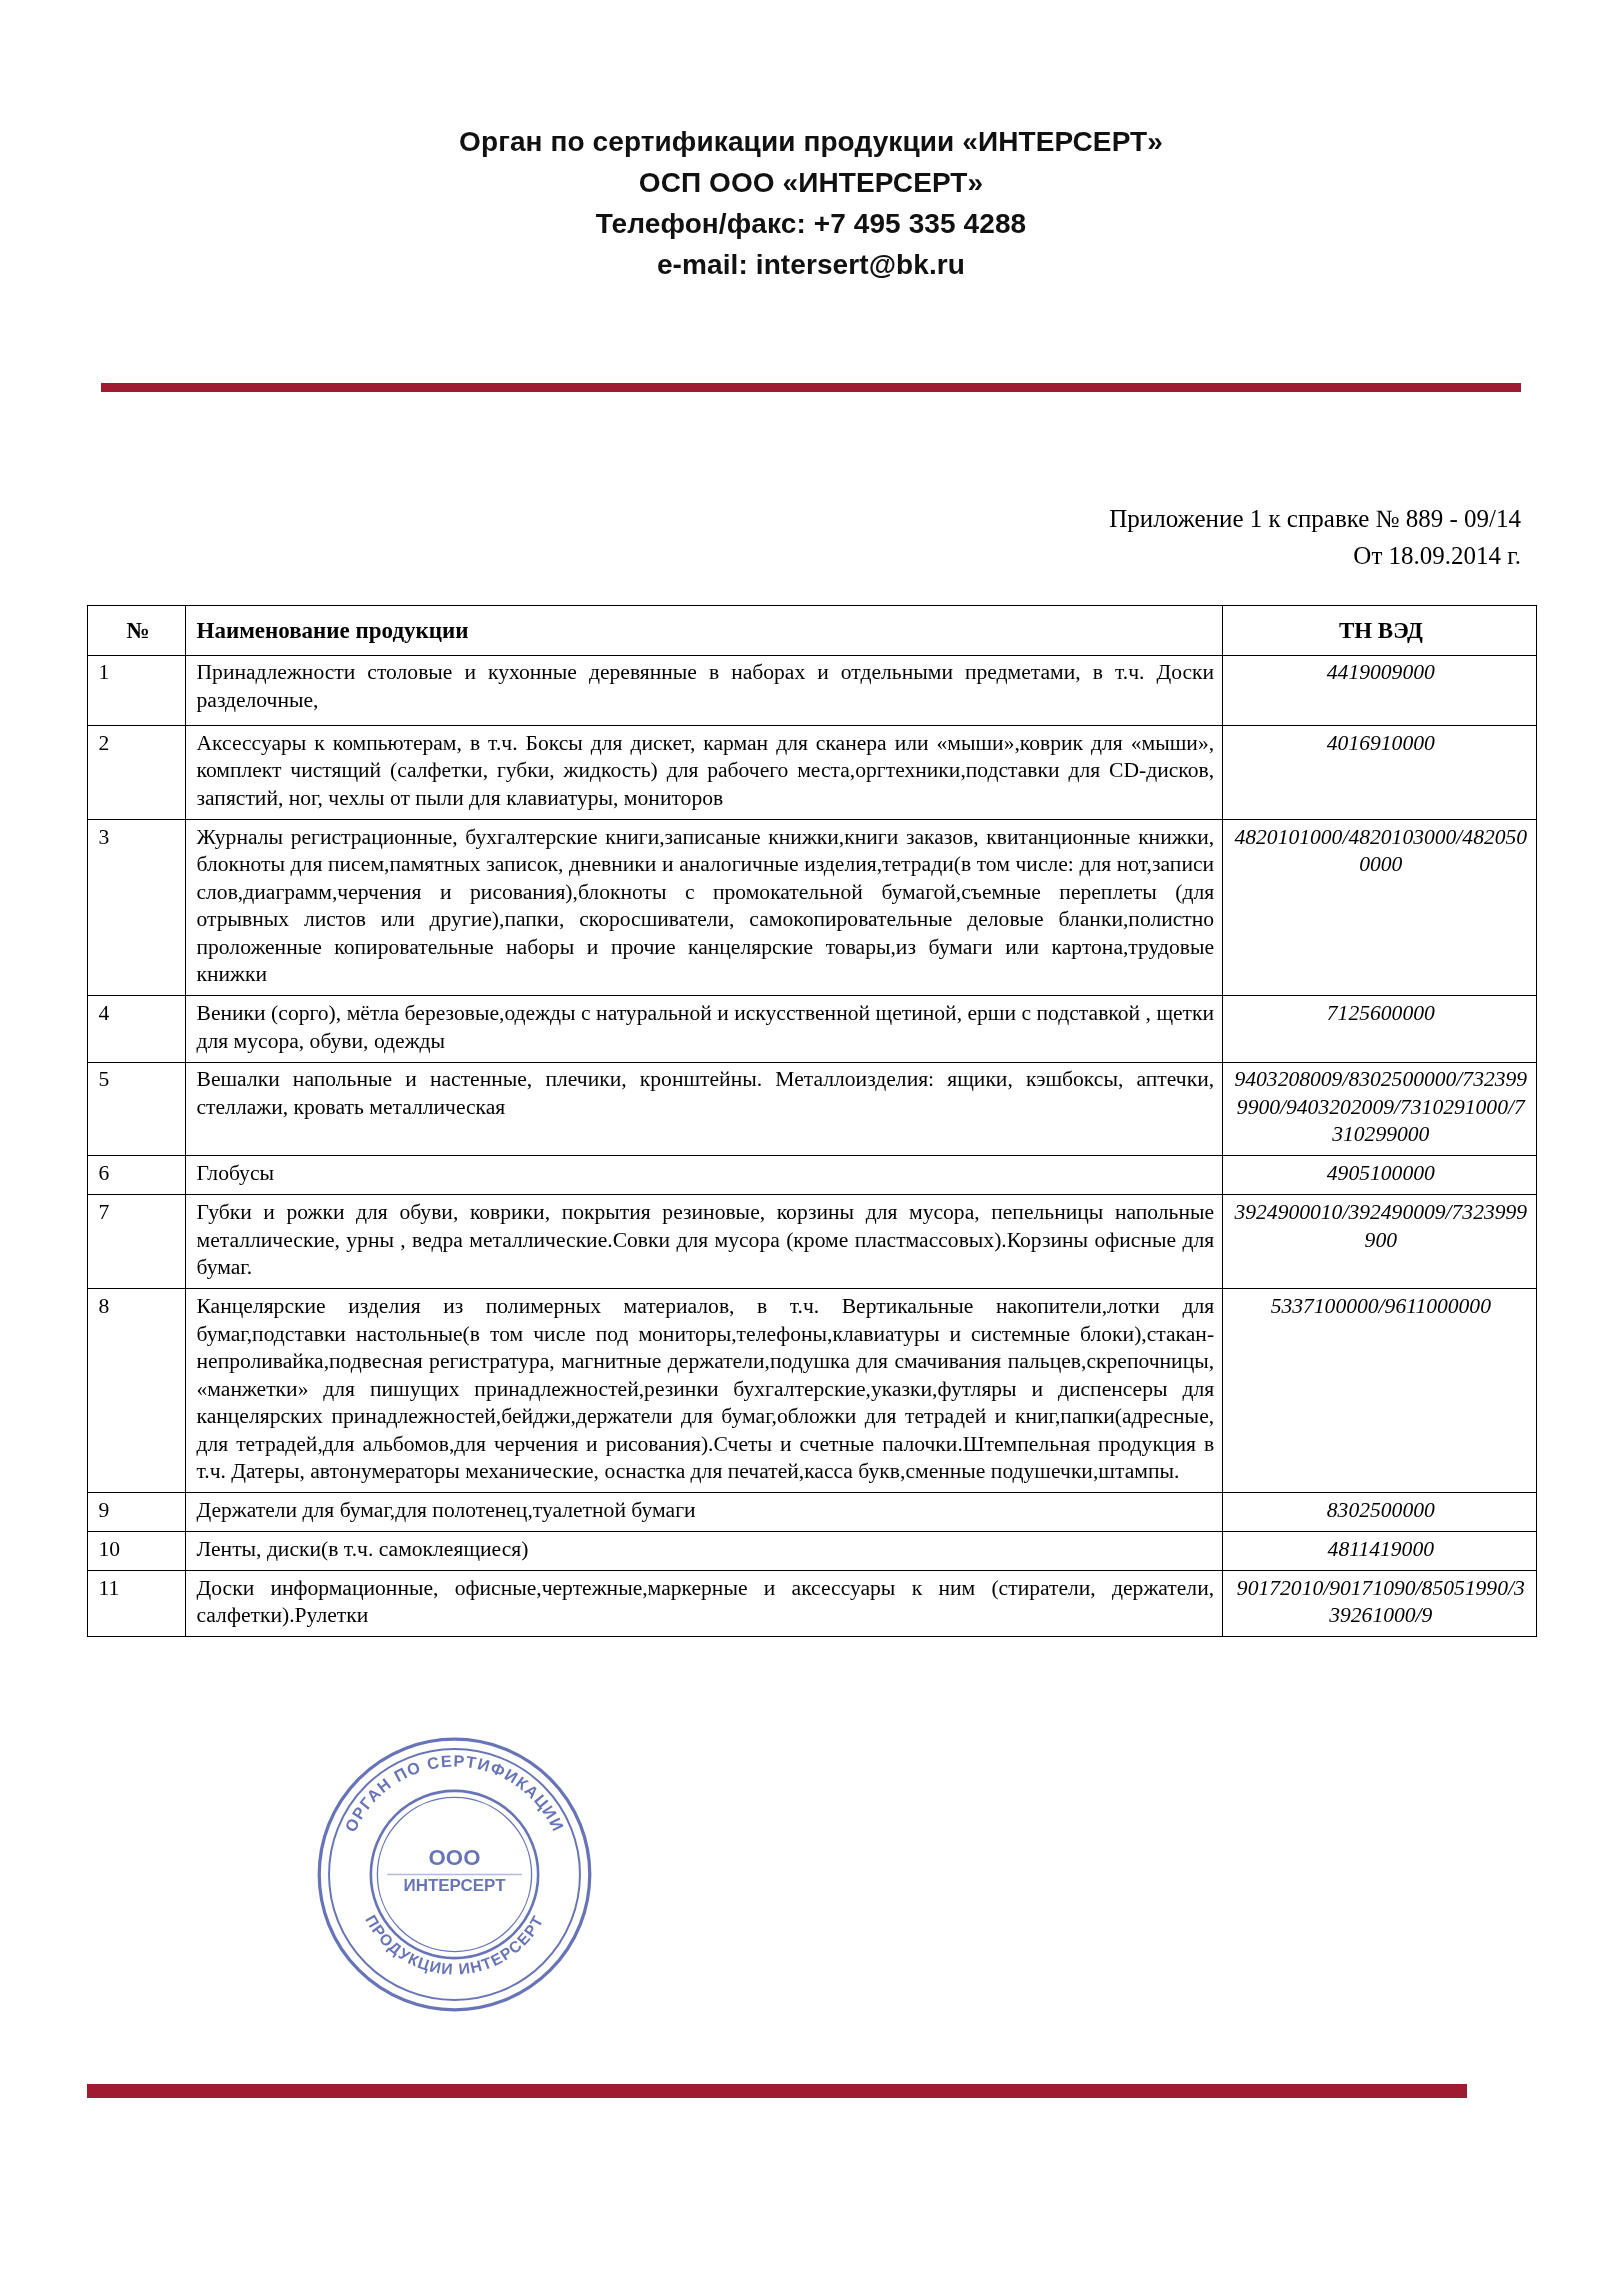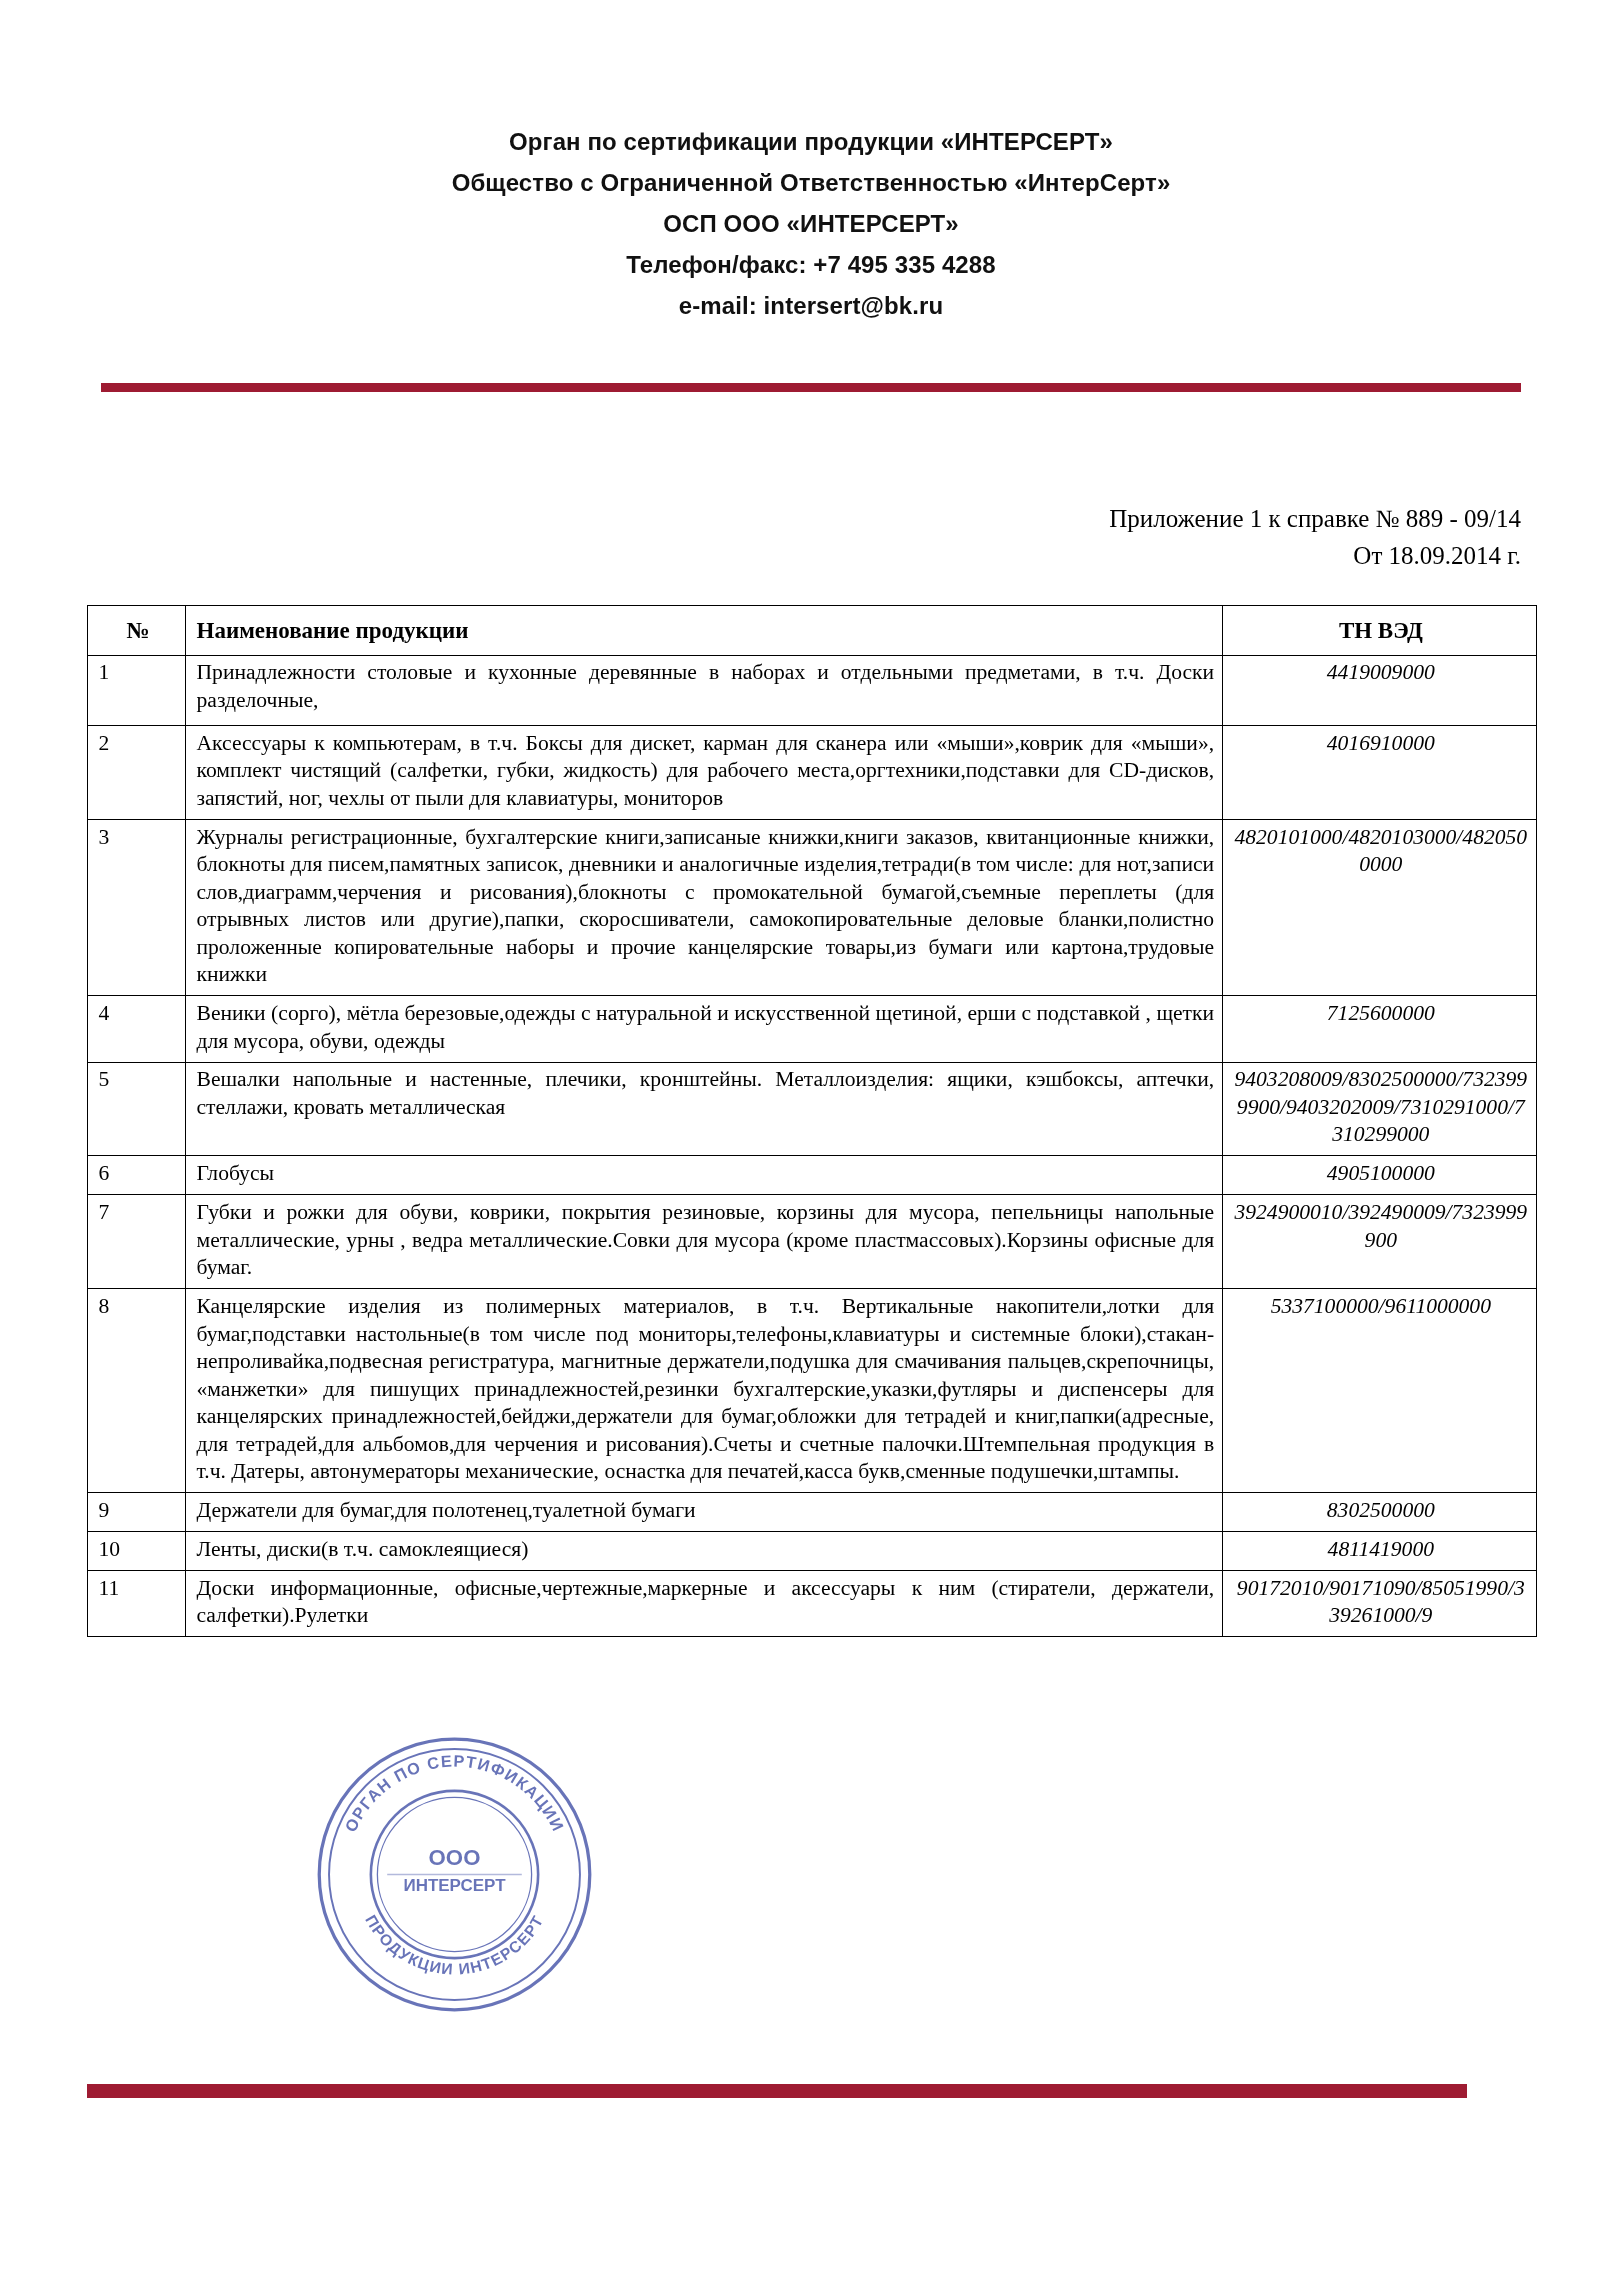--- a/index.html
+++ b/index.html
@@ -25,21 +25,21 @@
 
   
   .letterhead {
     position: absolute;
     left: 0;
     top: 121px;
     width: 1622px;
     text-align: center;
     font-family: "Liberation Sans", sans-serif;
     font-weight: bold;
-    font-size: 24px;
+    font-size: 28px;
     line-height: 41px;
     letter-spacing: 0.1px;
     color: #111111;
   }
   .letterhead div {
     white-space: nowrap;
   }
 
   .header-rule {
     position: absolute;
@@ -141,21 +141,20 @@
     background: #9e1b32;
   }
 </style>
 </head>
 <body>
 
 <div class="page">
 
   <div class="letterhead">
     <div>Орган по сертификации продукции «ИНТЕРСЕРТ»</div>
-    <div>Общество с Ограниченной Ответственностью  «ИнтерСерт»</div>
     <div>ОСП ООО «ИНТЕРСЕРТ»</div>
     <div>Телефон/факс: +7 495 335 4288</div>
     <div>e-mail: intersert@bk.ru</div>
   </div>
 
   <div class="header-rule"></div>
 
   <div class="appendix">
     <div>Приложение 1 к справке № 889 - 09/14</div>
     <div>От 18.09.2014 г.</div>

